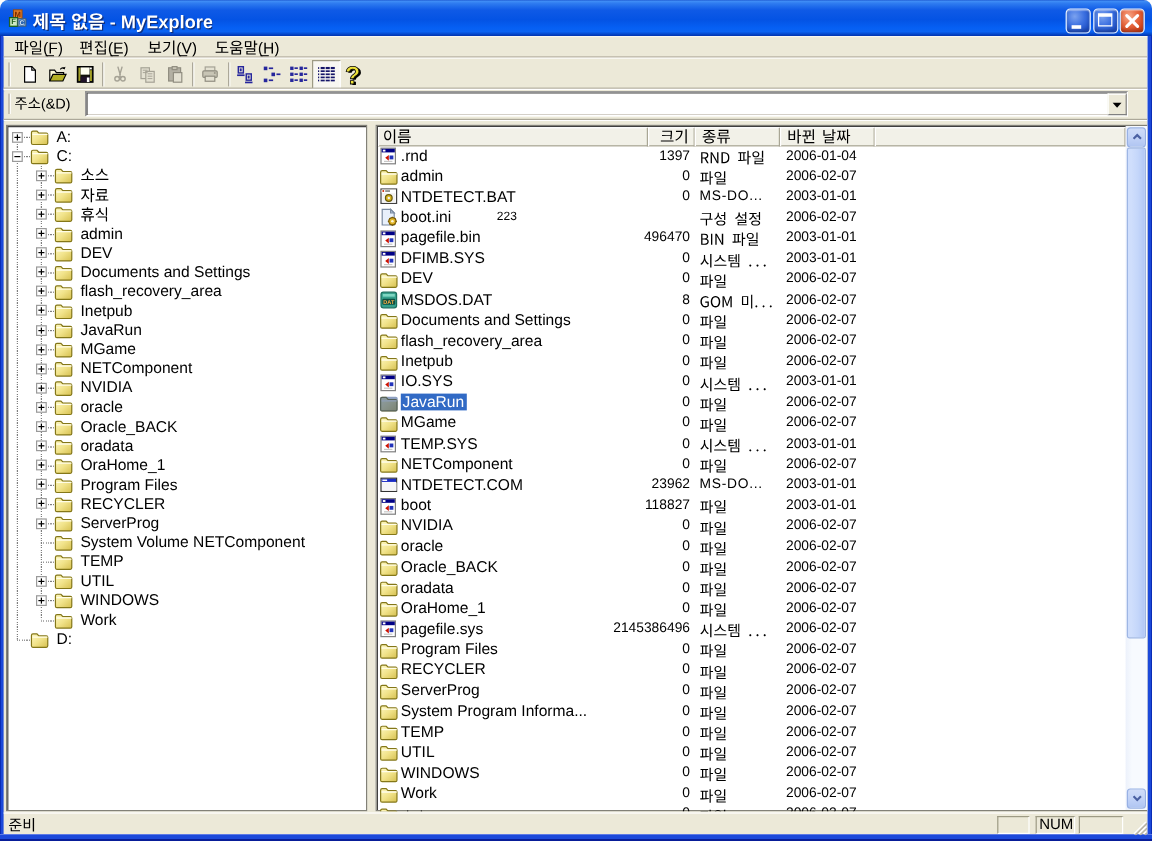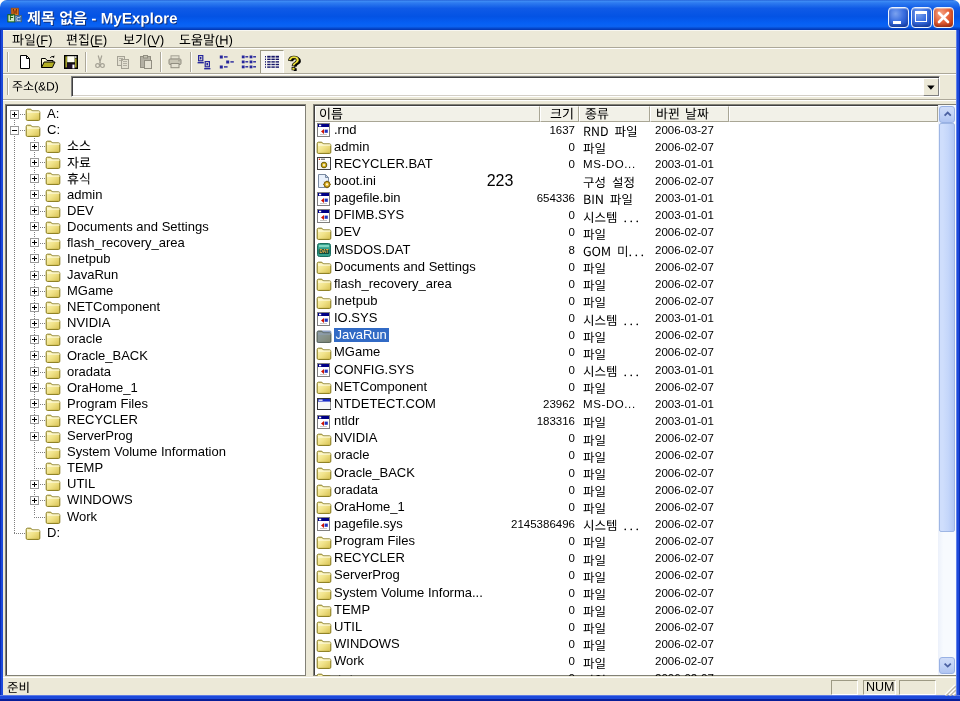--- a/index.html
+++ b/index.html
@@ -588,21 +588,21 @@
         <defs>
           <linearGradient id="fg" x1="0" y1="0" x2="1" y2="1">
             <stop offset="0" stop-color="#fdf7c0"></stop>
             <stop offset="0.5" stop-color="#f1e38a"></stop>
             <stop offset="1" stop-color="#d6c050"></stop>
           </linearGradient>
         </defs>
         <path d="M1.2,13.2 V4.6 q0,-1.4 1.3,-1.4 h3.3 l1.6,1.7 h6.2 q1.2,0 1.2,1.2 v7.1 q0,1.2 -1.2,1.2 H2.4 q-1.2,0 -1.2,-1.2 Z" fill="url(#fg)" stroke="#847718" stroke-width="1"></path>
         <path d="M2,6 h12.6" stroke="#fffde8" stroke-width="1.1" fill="none"></path>
       </svg></div>
-<div class="trow" style="left:67px;top:444.1px;height:16px;line-height:16px">System Volume Information</div>
+<div class="trow" style="left:67px;top:444.1px;height:16px;line-height:16px">System Volume NETComponent</div>
 <div class="ab hdot" style="left:34px;top:468.2px;width:11px;height:1px"></div>
 <div class="ab" style="left:45px;top:460.2px"><svg width="16" height="16" viewBox="0 0 16 16">
         <defs>
           <linearGradient id="fg" x1="0" y1="0" x2="1" y2="1">
             <stop offset="0" stop-color="#fdf7c0"></stop>
             <stop offset="0.5" stop-color="#f1e38a"></stop>
             <stop offset="1" stop-color="#d6c050"></stop>
           </linearGradient>
         </defs>
         <path d="M1.2,13.2 V4.6 q0,-1.4 1.3,-1.4 h3.3 l1.6,1.7 h6.2 q1.2,0 1.2,1.2 v7.1 q0,1.2 -1.2,1.2 H2.4 q-1.2,0 -1.2,-1.2 Z" fill="url(#fg)" stroke="#847718" stroke-width="1"></path>
@@ -707,29 +707,29 @@
 <div class="lrow" style="left:0;top:0.00px;width:624px;height:17px">
         <div class="cell" style="left:1.5px;top:0.5px"><svg width="16" height="16" viewBox="0 0 16 16">
             <rect x="1.5" y="1.5" width="12" height="13" fill="#fff" stroke="#808080"></rect>
             <rect x="2" y="2" width="11" height="3" fill="#000085"></rect>
             <rect x="3" y="2.7" width="2.2" height="1.6" fill="#fff"></rect>
             <path d="M5,9.5 l3,-2.4 v4.8 Z" fill="#cc1100"></path>
             <rect x="8.6" y="7.6" width="3.2" height="3.2" fill="#2233bb"></rect>
             <rect x="4" y="12" width="7" height="1" fill="#c8c8c8"></rect>
           </svg></div>
         <div class="cell" style="left:20px;height:17px;line-height:16px">.rnd</div>
-        <div class="cell" style="left:111px;width:150px;text-align:right;font-size:11.5px;height:17px;line-height:16.5px">1637</div>
+        <div class="cell" style="left:111px;width:150px;text-align:right;font-size:11.5px;height:17px;line-height:16.5px">1397</div>
         <div class="cell" style="left:269px;top:2.4px">
           <svg class="ks" width="55" height="16" viewBox="0 0 55 16">
             <g transform="translate(0,12.0)">
               <path fill="#000" d="M1.3 0.0V-9.2H4.1Q5.1 -9.2 5.8 -8.9Q6.5 -8.7 6.9 -8.1Q7.3 -7.5 7.3 -6.6Q7.3 -5.7 6.9 -5.1Q6.5 -4.5 5.8 -4.2Q5.1 -3.9 4.1 -3.9H2.4V0.0ZM2.4 -4.8H4.0Q5.0 -4.8 5.6 -5.3Q6.2 -5.7 6.2 -6.6Q6.2 -7.5 5.6 -7.9Q5.0 -8.2 4.0 -8.2H2.4ZM6.3 0.0 3.9 -4.2 4.8 -4.8 7.6 0.0Z M9.2 0.0V-9.2H10.4L13.7 -3.4L14.7 -1.5H14.8Q14.7 -2.2 14.7 -2.9Q14.6 -3.7 14.6 -4.4V-9.2H15.7V0.0H14.5L11.2 -5.8L10.2 -7.7H10.1Q10.2 -7.0 10.2 -6.3Q10.3 -5.5 10.3 -4.8V0.0Z M18.2 0.0V-9.2H20.5Q21.9 -9.2 22.9 -8.6Q23.9 -8.1 24.4 -7.1Q24.8 -6.1 24.8 -4.6Q24.8 -3.2 24.4 -2.1Q23.9 -1.1 22.9 -0.5Q22.0 0.0 20.6 0.0ZM19.4 -1.0H20.4Q21.5 -1.0 22.2 -1.4Q22.9 -1.8 23.3 -2.6Q23.7 -3.5 23.7 -4.6Q23.7 -5.8 23.3 -6.6Q22.9 -7.4 22.2 -7.8Q21.5 -8.2 20.4 -8.2H19.4Z M32.3 -9.1H38.6V-8.3H32.3ZM32.2 -1.8 32.1 -2.7Q33.1 -2.7 34.3 -2.7Q35.5 -2.7 36.7 -2.8Q38.0 -2.9 39.2 -3.0L39.2 -2.2Q38.0 -2.1 36.8 -2.0Q35.5 -1.9 34.4 -1.8Q33.2 -1.8 32.2 -1.8ZM33.6 -8.5H34.6V-2.5H33.6ZM36.4 -8.5H37.4V-2.5H36.4ZM39.8 -10.3H40.9V1.0H39.8ZM40.6 -5.8H42.7V-4.9H40.6Z M46.9 -9.9Q47.7 -9.9 48.4 -9.6Q49.0 -9.3 49.4 -8.7Q49.8 -8.2 49.8 -7.4Q49.8 -6.7 49.4 -6.1Q49.0 -5.5 48.4 -5.2Q47.7 -4.9 46.9 -4.9Q46.0 -4.9 45.4 -5.2Q44.7 -5.5 44.3 -6.1Q44.0 -6.7 44.0 -7.4Q44.0 -8.2 44.3 -8.7Q44.7 -9.3 45.4 -9.6Q46.0 -9.9 46.9 -9.9ZM46.9 -9.1Q46.3 -9.1 45.9 -8.9Q45.5 -8.6 45.2 -8.3Q45.0 -7.9 45.0 -7.4Q45.0 -6.9 45.2 -6.6Q45.5 -6.2 45.9 -6.0Q46.3 -5.8 46.9 -5.8Q47.4 -5.8 47.9 -6.0Q48.3 -6.2 48.5 -6.6Q48.8 -6.9 48.8 -7.4Q48.8 -7.9 48.5 -8.3Q48.3 -8.6 47.9 -8.9Q47.4 -9.1 46.9 -9.1ZM51.9 -10.3H53.0V-4.5H51.9ZM45.7 -4.0H53.0V-1.2H46.7V0.5H45.7V-2.0H51.9V-3.2H45.7ZM45.7 -0.0H53.3V0.8H45.7Z"></path>
             </g>
           </svg>
         </div>
-        <div class="cell" style="left:341px;font-size:11.5px;height:17px;line-height:16.5px">2006-03-27</div>
+        <div class="cell" style="left:341px;font-size:11.5px;height:17px;line-height:16.5px">2006-01-04</div>
       </div>
 <div class="lrow" style="left:0;top:17.15px;width:624px;height:17px">
         <div class="cell" style="left:1.5px;top:0.5px"><svg width="16" height="16" viewBox="0 0 16 16">
             <defs>
               <linearGradient id="fg" x1="0" y1="0" x2="1" y2="1">
                 <stop offset="0" stop-color="#fdf7c0"></stop>
                 <stop offset="0.5" stop-color="#f1e38a"></stop>
                 <stop offset="1" stop-color="#d6c050"></stop>
               </linearGradient>
             </defs>
@@ -750,57 +750,57 @@
 <div class="lrow" style="left:0;top:34.30px;width:624px;height:17px">
         <div class="cell" style="left:1.5px;top:0.5px"><svg width="16" height="16" viewBox="0 0 16 16">
             <rect x="1.5" y="1.5" width="13" height="12" fill="#fff" stroke="#404040"></rect>
             <rect x="2" y="2" width="12" height="2.4" fill="#fff"></rect>
             <circle cx="3.4" cy="3.2" r="0.8" fill="#cc2200"></circle>
             <rect x="5" y="2.7" width="4" height="1" fill="#555"></rect>
             <rect x="2.5" y="5" width="11" height="8" fill="#f2f2f2"></rect>
             <circle cx="8" cy="9" r="2.8" fill="#d8b520" stroke="#6b5a08"></circle>
             <circle cx="8" cy="9" r="1" fill="#f2f2f2"></circle>
           </svg></div>
-        <div class="cell" style="left:20px;height:17px;line-height:16px">RECYCLER.BAT</div>
+        <div class="cell" style="left:20px;height:17px;line-height:16px">NTDETECT.BAT</div>
         <div class="cell" style="left:111px;width:150px;text-align:right;font-size:11.5px;height:17px;line-height:16.5px">0</div>
         <div class="cell" style="left:269px;font-size:11.5px;letter-spacing:0.6px;height:17px;line-height:16.5px">MS-DO...</div>
         <div class="cell" style="left:341px;font-size:11.5px;height:17px;line-height:16.5px">2003-01-01</div>
       </div>
 <div class="lrow" style="left:0;top:51.45px;width:744px;height:17px">
         <div class="cell" style="left:1.5px;top:0.5px"><svg width="16" height="16" viewBox="0 0 16 16">
             <path d="M2.5,1.5 h7 l3,3 v10 h-10 Z" fill="#e8f0fb" stroke="#7a8aa0"></path>
             <path d="M9.5,1.5 v3 h3 Z" fill="#bcd0ea" stroke="#7a8aa0"></path>
             <g>
               <circle cx="11" cy="11.4" r="3" fill="#e0b428" stroke="#7a5c05"></circle>
               <circle cx="11" cy="11.4" r="1.1" fill="#fdf6d7"></circle>
               <path d="M11,7.6 v1 M11,14.2 v1 M7.2,11.4 h1 M13.8,11.4 h1 M8.4,8.8 l.7,.7 M12.9,13.3 l.7,.7 M13.6,8.8 l-.7,.7 M9.1,13.3 l-.7,.7" stroke="#7a5c05" stroke-width="1"></path>
             </g>
           </svg></div>
         <div class="cell" style="left:20px;height:17px;line-height:16px">boot.ini</div>
-        <div class="cell" style="left:111px;width:150px;text-align:center;font-size:16px;height:17px;line-height:16.5px">223</div>
+        <div class="cell" style="left:100px;width:150px;text-align:left;font-size:10px;height:17px;line-height:16.5px">223</div>
         <div class="cell" style="left:269px;top:2.4px">
           <svg class="ks" width="52" height="16" viewBox="0 0 52 16">
             <g transform="translate(0,12.0)">
               <path fill="#000" d="M1.9 -9.6H9.0V-8.8H1.9ZM0.6 -4.7H10.8V-3.9H0.6ZM5.2 -4.2H6.2V1.0H5.2ZM8.5 -9.6H9.5V-8.6Q9.5 -8.0 9.5 -7.4Q9.5 -6.7 9.4 -5.9Q9.3 -5.2 9.1 -4.2L8.0 -4.3Q8.4 -5.7 8.4 -6.7Q8.5 -7.8 8.5 -8.6Z M15.0 -9.7H15.8V-8.5Q15.8 -7.4 15.4 -6.5Q15.0 -5.6 14.3 -4.9Q13.6 -4.2 12.7 -3.8L12.1 -4.7Q13.0 -5.0 13.6 -5.6Q14.3 -6.1 14.6 -6.9Q15.0 -7.7 15.0 -8.5ZM15.2 -9.7H16.0V-8.6Q16.0 -7.8 16.3 -7.1Q16.7 -6.3 17.3 -5.8Q17.9 -5.3 18.8 -5.0L18.2 -4.2Q17.3 -4.5 16.6 -5.2Q15.9 -5.8 15.5 -6.7Q15.2 -7.6 15.2 -8.6ZM20.4 -10.3H21.4V-3.6H20.4ZM17.7 -3.3Q19.5 -3.3 20.5 -2.8Q21.5 -2.2 21.5 -1.2Q21.5 -0.2 20.5 0.4Q19.5 0.9 17.7 0.9Q16.0 0.9 14.9 0.4Q13.9 -0.2 13.9 -1.2Q13.9 -2.2 14.9 -2.8Q16.0 -3.3 17.7 -3.3ZM17.7 -2.5Q16.9 -2.5 16.2 -2.3Q15.6 -2.2 15.3 -1.9Q15.0 -1.6 15.0 -1.2Q15.0 -0.8 15.3 -0.5Q15.6 -0.2 16.2 -0.0Q16.9 0.1 17.7 0.1Q18.6 0.1 19.2 -0.0Q19.8 -0.2 20.1 -0.5Q20.4 -0.8 20.4 -1.2Q20.4 -1.6 20.1 -1.9Q19.8 -2.2 19.2 -2.3Q18.6 -2.5 17.7 -2.5ZM17.9 -7.9H20.6V-7.1H17.9Z M35.4 -8.3H38.3V-7.4H35.4ZM37.9 -10.3H38.9V-4.5H37.9ZM31.6 -3.9H38.9V-1.2H32.7V0.5H31.7V-2.0H37.9V-3.1H31.6ZM31.7 -0.0H39.3V0.8H31.7ZM32.4 -10.0H33.3V-8.9Q33.3 -7.9 32.9 -7.0Q32.5 -6.1 31.8 -5.5Q31.1 -4.8 30.2 -4.5L29.6 -5.3Q30.5 -5.6 31.1 -6.1Q31.7 -6.7 32.1 -7.4Q32.4 -8.1 32.4 -8.9ZM32.6 -10.0H33.5V-8.9Q33.5 -8.4 33.7 -7.9Q33.9 -7.3 34.2 -6.9Q34.6 -6.4 35.1 -6.1Q35.6 -5.8 36.2 -5.5L35.7 -4.7Q34.8 -5.1 34.1 -5.7Q33.4 -6.3 33.0 -7.1Q32.6 -8.0 32.6 -8.9Z M47.2 -7.4H49.7V-6.5H47.2ZM49.4 -10.3H50.4V-3.6H49.4ZM46.7 -3.3Q47.9 -3.3 48.7 -3.0Q49.6 -2.8 50.0 -2.3Q50.5 -1.8 50.5 -1.1Q50.5 -0.1 49.5 0.4Q48.5 1.0 46.7 1.0Q45.0 1.0 43.9 0.4Q42.9 -0.1 42.9 -1.1Q42.9 -1.8 43.4 -2.3Q43.8 -2.8 44.7 -3.0Q45.5 -3.3 46.7 -3.3ZM46.7 -2.4Q45.9 -2.4 45.2 -2.3Q44.6 -2.1 44.3 -1.8Q44.0 -1.6 44.0 -1.1Q44.0 -0.7 44.3 -0.4Q44.6 -0.2 45.2 -0.0Q45.9 0.1 46.7 0.1Q47.6 0.1 48.2 -0.0Q48.8 -0.2 49.1 -0.4Q49.4 -0.7 49.4 -1.1Q49.4 -1.6 49.1 -1.8Q48.8 -2.1 48.2 -2.3Q47.6 -2.4 46.7 -2.4ZM44.0 -9.2H44.9V-8.3Q44.9 -7.2 44.5 -6.3Q44.1 -5.4 43.4 -4.7Q42.6 -4.1 41.7 -3.7L41.2 -4.5Q41.8 -4.8 42.3 -5.1Q42.8 -5.5 43.2 -6.0Q43.6 -6.5 43.8 -7.1Q44.0 -7.7 44.0 -8.3ZM44.2 -9.2H45.0V-8.3Q45.0 -7.6 45.4 -6.9Q45.7 -6.2 46.4 -5.7Q47.0 -5.1 47.8 -4.8L47.3 -4.0Q46.3 -4.4 45.7 -5.0Q45.0 -5.6 44.6 -6.5Q44.2 -7.3 44.2 -8.3ZM41.5 -9.5H47.5V-8.7H41.5Z"></path>
             </g>
           </svg>
         </div>
         <div class="cell" style="left:341px;font-size:11.5px;height:17px;line-height:16.5px">2006-02-07</div>
       </div>
 <div class="lrow" style="left:0;top:68.60px;width:624px;height:17px">
         <div class="cell" style="left:1.5px;top:0.5px"><svg width="16" height="16" viewBox="0 0 16 16">
             <rect x="1.5" y="1.5" width="12" height="13" fill="#fff" stroke="#808080"></rect>
             <rect x="2" y="2" width="11" height="3" fill="#000085"></rect>
             <rect x="3" y="2.7" width="2.2" height="1.6" fill="#fff"></rect>
             <path d="M5,9.5 l3,-2.4 v4.8 Z" fill="#cc1100"></path>
             <rect x="8.6" y="7.6" width="3.2" height="3.2" fill="#2233bb"></rect>
             <rect x="4" y="12" width="7" height="1" fill="#c8c8c8"></rect>
           </svg></div>
         <div class="cell" style="left:20px;height:17px;line-height:16px">pagefile.bin</div>
-        <div class="cell" style="left:111px;width:150px;text-align:right;font-size:11.5px;height:17px;line-height:16.5px">654336</div>
+        <div class="cell" style="left:111px;width:150px;text-align:right;font-size:11.5px;height:17px;line-height:16.5px">496470</div>
         <div class="cell" style="left:269px;top:2.4px">
           <svg class="ks" width="50" height="16" viewBox="0 0 50 16">
             <g transform="translate(0,12.0)">
               <path fill="#000" d="M1.3 0.0V-9.2H4.0Q4.9 -9.2 5.6 -8.9Q6.3 -8.7 6.7 -8.2Q7.1 -7.7 7.1 -6.9Q7.1 -6.5 7.0 -6.1Q6.8 -5.7 6.5 -5.4Q6.2 -5.1 5.8 -4.9V-4.9Q6.6 -4.7 7.1 -4.2Q7.6 -3.6 7.6 -2.7Q7.6 -1.8 7.2 -1.2Q6.8 -0.6 6.0 -0.3Q5.2 0.0 4.2 0.0ZM2.4 -5.3H3.8Q5.0 -5.3 5.5 -5.7Q6.0 -6.1 6.0 -6.8Q6.0 -7.6 5.4 -7.9Q4.9 -8.3 3.8 -8.3H2.4ZM2.4 -0.9H4.0Q5.2 -0.9 5.9 -1.4Q6.5 -1.8 6.5 -2.7Q6.5 -3.6 5.9 -4.0Q5.2 -4.4 4.0 -4.4H2.4Z M9.5 0.0V-9.2H10.6V0.0Z M13.1 0.0V-9.2H14.3L17.7 -3.4L18.6 -1.5H18.7Q18.7 -2.2 18.6 -2.9Q18.5 -3.7 18.5 -4.4V-9.2H19.7V0.0H18.5L15.1 -5.8L14.1 -7.7H14.1Q14.1 -7.0 14.2 -6.3Q14.2 -5.5 14.2 -4.8V0.0Z M27.7 -9.1H34.0V-8.3H27.7ZM27.5 -1.8 27.4 -2.7Q28.4 -2.7 29.6 -2.7Q30.8 -2.7 32.1 -2.8Q33.3 -2.9 34.5 -3.0L34.6 -2.2Q33.4 -2.1 32.1 -2.0Q30.9 -1.9 29.7 -1.8Q28.5 -1.8 27.5 -1.8ZM28.9 -8.5H29.9V-2.5H28.9ZM31.7 -8.5H32.8V-2.5H31.7ZM35.2 -10.3H36.2V1.0H35.2ZM36.0 -5.8H38.1V-4.9H36.0Z M42.2 -9.9Q43.1 -9.9 43.7 -9.6Q44.4 -9.3 44.8 -8.7Q45.1 -8.2 45.1 -7.4Q45.1 -6.7 44.8 -6.1Q44.4 -5.5 43.7 -5.2Q43.1 -4.9 42.2 -4.9Q41.4 -4.9 40.7 -5.2Q40.0 -5.5 39.7 -6.1Q39.3 -6.7 39.3 -7.4Q39.3 -8.2 39.7 -8.7Q40.0 -9.3 40.7 -9.6Q41.4 -9.9 42.2 -9.9ZM42.2 -9.1Q41.7 -9.1 41.2 -8.9Q40.8 -8.6 40.5 -8.3Q40.3 -7.9 40.3 -7.4Q40.3 -6.9 40.5 -6.6Q40.8 -6.2 41.2 -6.0Q41.7 -5.8 42.2 -5.8Q42.8 -5.8 43.2 -6.0Q43.6 -6.2 43.9 -6.6Q44.1 -6.9 44.1 -7.4Q44.1 -7.9 43.9 -8.3Q43.6 -8.6 43.2 -8.9Q42.8 -9.1 42.2 -9.1ZM47.3 -10.3H48.3V-4.5H47.3ZM41.0 -4.0H48.3V-1.2H42.0V0.5H41.0V-2.0H47.3V-3.2H41.0ZM41.0 -0.0H48.7V0.8H41.0Z"></path>
             </g>
           </svg>
         </div>
         <div class="cell" style="left:341px;font-size:11.5px;height:17px;line-height:16.5px">2003-01-01</div>
       </div>
 <div class="lrow" style="left:0;top:85.75px;width:624px;height:17px">
@@ -1002,21 +1002,21 @@
       </div>
 <div class="lrow" style="left:0;top:240.10px;width:624px;height:17px">
         <div class="cell" style="left:1.5px;top:0.5px"><svg width="16" height="16" viewBox="0 0 16 16">
             <rect x="1.5" y="1.5" width="12" height="13" fill="#fff" stroke="#808080"></rect>
             <rect x="2" y="2" width="11" height="3" fill="#000085"></rect>
             <rect x="3" y="2.7" width="2.2" height="1.6" fill="#fff"></rect>
             <path d="M5,9.5 l3,-2.4 v4.8 Z" fill="#cc1100"></path>
             <rect x="8.6" y="7.6" width="3.2" height="3.2" fill="#2233bb"></rect>
             <rect x="4" y="12" width="7" height="1" fill="#c8c8c8"></rect>
           </svg></div>
-        <div class="cell" style="left:20px;height:17px;line-height:16px">CONFIG.SYS</div>
+        <div class="cell" style="left:20px;height:17px;line-height:16px">TEMP.SYS</div>
         <div class="cell" style="left:111px;width:150px;text-align:right;font-size:11.5px;height:17px;line-height:16.5px">0</div>
         <div class="cell" style="left:269px;top:2.4px">
           <svg class="ks" width="58" height="16" viewBox="0 0 58 16">
             <g transform="translate(0,12.0)">
               <path fill="#000" d="M3.6 -9.4H4.5V-7.3Q4.5 -6.4 4.2 -5.4Q4.0 -4.5 3.5 -3.7Q3.1 -2.9 2.5 -2.3Q1.9 -1.7 1.2 -1.4L0.6 -2.2Q1.2 -2.5 1.7 -3.1Q2.3 -3.6 2.7 -4.3Q3.1 -5.0 3.4 -5.8Q3.6 -6.5 3.6 -7.3ZM3.8 -9.4H4.6V-7.3Q4.6 -6.6 4.9 -5.8Q5.1 -5.1 5.5 -4.4Q5.9 -3.7 6.5 -3.2Q7.0 -2.7 7.7 -2.4L7.0 -1.6Q6.3 -1.9 5.8 -2.5Q5.2 -3.1 4.7 -3.9Q4.3 -4.6 4.0 -5.5Q3.8 -6.4 3.8 -7.3ZM8.8 -10.3H9.9V1.0H8.8Z M16.7 -9.6H17.6V-8.7Q17.6 -8.0 17.3 -7.3Q17.1 -6.6 16.6 -6.1Q16.2 -5.5 15.6 -5.0Q15.0 -4.6 14.3 -4.3Q13.7 -4.0 13.0 -3.8L12.5 -4.7Q13.1 -4.8 13.7 -5.0Q14.3 -5.3 14.9 -5.7Q15.4 -6.1 15.8 -6.6Q16.2 -7.0 16.4 -7.6Q16.7 -8.1 16.7 -8.7ZM16.8 -9.6H17.7V-8.7Q17.7 -8.1 18.0 -7.6Q18.2 -7.0 18.6 -6.5Q19.0 -6.1 19.6 -5.7Q20.1 -5.3 20.7 -5.0Q21.3 -4.8 21.9 -4.7L21.4 -3.8Q20.7 -4.0 20.1 -4.3Q19.4 -4.6 18.8 -5.0Q18.2 -5.5 17.8 -6.1Q17.4 -6.6 17.1 -7.3Q16.8 -8.0 16.8 -8.7ZM12.1 -1.4H22.4V-0.6H12.1Z M28.5 -7.5H30.4V-6.6H28.5ZM24.1 -5.1H24.9Q25.7 -5.1 26.4 -5.1Q27.1 -5.1 27.7 -5.2Q28.3 -5.2 28.9 -5.3L29.0 -4.5Q28.4 -4.4 27.8 -4.3Q27.1 -4.3 26.5 -4.2Q25.8 -4.2 24.9 -4.2H24.1ZM24.1 -9.6H28.4V-8.8H25.1V-4.6H24.1ZM24.8 -7.4H28.0V-6.6H24.8ZM32.2 -10.3H33.1V-3.5H32.2ZM30.0 -10.1H31.0V-3.6H30.0ZM25.7 -3.0H33.1V0.8H25.7ZM32.1 -2.2H26.7V-0.0H32.1Z M42.2 0.2Q41.9 0.2 41.7 -0.1Q41.4 -0.3 41.4 -0.7Q41.4 -1.1 41.7 -1.3Q41.9 -1.6 42.2 -1.6Q42.6 -1.6 42.8 -1.3Q43.1 -1.1 43.1 -0.7Q43.1 -0.3 42.8 -0.1Q42.6 0.2 42.2 0.2Z M48.2 0.2Q47.9 0.2 47.7 -0.1Q47.4 -0.3 47.4 -0.7Q47.4 -1.1 47.7 -1.3Q47.9 -1.6 48.2 -1.6Q48.6 -1.6 48.8 -1.3Q49.1 -1.1 49.1 -0.7Q49.1 -0.3 48.8 -0.1Q48.6 0.2 48.2 0.2Z M54.2 0.2Q53.9 0.2 53.7 -0.1Q53.4 -0.3 53.4 -0.7Q53.4 -1.1 53.7 -1.3Q53.9 -1.6 54.2 -1.6Q54.6 -1.6 54.8 -1.3Q55.1 -1.1 55.1 -0.7Q55.1 -0.3 54.8 -0.1Q54.6 0.2 54.2 0.2Z"></path>
             </g>
           </svg>
         </div>
         <div class="cell" style="left:341px;font-size:11.5px;height:17px;line-height:16.5px">2003-01-01</div>
       </div>
@@ -1057,22 +1057,22 @@
       </div>
 <div class="lrow" style="left:0;top:291.55px;width:624px;height:17px">
         <div class="cell" style="left:1.5px;top:0.5px"><svg width="16" height="16" viewBox="0 0 16 16">
             <rect x="1.5" y="1.5" width="12" height="13" fill="#fff" stroke="#808080"></rect>
             <rect x="2" y="2" width="11" height="3" fill="#000085"></rect>
             <rect x="3" y="2.7" width="2.2" height="1.6" fill="#fff"></rect>
             <path d="M5,9.5 l3,-2.4 v4.8 Z" fill="#cc1100"></path>
             <rect x="8.6" y="7.6" width="3.2" height="3.2" fill="#2233bb"></rect>
             <rect x="4" y="12" width="7" height="1" fill="#c8c8c8"></rect>
           </svg></div>
-        <div class="cell" style="left:20px;height:17px;line-height:16px">ntldr</div>
-        <div class="cell" style="left:111px;width:150px;text-align:right;font-size:11.5px;height:17px;line-height:16.5px">183316</div>
+        <div class="cell" style="left:20px;height:17px;line-height:16px">boot</div>
+        <div class="cell" style="left:111px;width:150px;text-align:right;font-size:11.5px;height:17px;line-height:16.5px">118827</div>
         <div class="cell" style="left:269px;top:2.4px">
           <svg class="ks" width="23" height="16" viewBox="0 0 23 16">
             <g transform="translate(0,12.0)">
               <path fill="#000" d="M0.8 -9.1H7.1V-8.3H0.8ZM0.6 -1.8 0.5 -2.7Q1.5 -2.7 2.7 -2.7Q3.9 -2.7 5.2 -2.8Q6.4 -2.9 7.6 -3.0L7.6 -2.2Q6.5 -2.1 5.2 -2.0Q4.0 -1.9 2.8 -1.8Q1.6 -1.8 0.6 -1.8ZM2.0 -8.5H3.0V-2.5H2.0ZM4.8 -8.5H5.8V-2.5H4.8ZM8.3 -10.3H9.3V1.0H8.3ZM9.1 -5.8H11.2V-4.9H9.1Z M15.3 -9.9Q16.1 -9.9 16.8 -9.6Q17.5 -9.3 17.8 -8.7Q18.2 -8.2 18.2 -7.4Q18.2 -6.7 17.8 -6.1Q17.5 -5.5 16.8 -5.2Q16.1 -4.9 15.3 -4.9Q14.5 -4.9 13.8 -5.2Q13.1 -5.5 12.8 -6.1Q12.4 -6.7 12.4 -7.4Q12.4 -8.2 12.8 -8.7Q13.1 -9.3 13.8 -9.6Q14.5 -9.9 15.3 -9.9ZM15.3 -9.1Q14.7 -9.1 14.3 -8.9Q13.9 -8.6 13.6 -8.3Q13.4 -7.9 13.4 -7.4Q13.4 -6.9 13.6 -6.6Q13.9 -6.2 14.3 -6.0Q14.7 -5.8 15.3 -5.8Q15.8 -5.8 16.3 -6.0Q16.7 -6.2 17.0 -6.6Q17.2 -6.9 17.2 -7.4Q17.2 -7.9 17.0 -8.3Q16.7 -8.6 16.3 -8.9Q15.8 -9.1 15.3 -9.1ZM20.3 -10.3H21.4V-4.5H20.3ZM14.1 -4.0H21.4V-1.2H15.1V0.5H14.1V-2.0H20.4V-3.2H14.1ZM14.1 -0.0H21.8V0.8H14.1Z"></path>
             </g>
           </svg>
         </div>
         <div class="cell" style="left:341px;font-size:11.5px;height:17px;line-height:16.5px">2003-01-01</div>
       </div>
 <div class="lrow" style="left:0;top:308.70px;width:624px;height:17px">
@@ -1284,21 +1284,21 @@
             <defs>
               <linearGradient id="fg" x1="0" y1="0" x2="1" y2="1">
                 <stop offset="0" stop-color="#fdf7c0"></stop>
                 <stop offset="0.5" stop-color="#f1e38a"></stop>
                 <stop offset="1" stop-color="#d6c050"></stop>
               </linearGradient>
             </defs>
             <path d="M1.2,13.2 V4.6 q0,-1.4 1.3,-1.4 h3.3 l1.6,1.7 h6.2 q1.2,0 1.2,1.2 v7.1 q0,1.2 -1.2,1.2 H2.4 q-1.2,0 -1.2,-1.2 Z" fill="url(#fg)" stroke="#847718" stroke-width="1"></path>
             <path d="M2,6 h12.6" stroke="#fffde8" stroke-width="1.1" fill="none"></path>
           </svg></div>
-        <div class="cell" style="left:20px;height:17px;line-height:16px">System Volume Informa...</div>
+        <div class="cell" style="left:20px;height:17px;line-height:16px">System Program Informa...</div>
         <div class="cell" style="left:111px;width:150px;text-align:right;font-size:11.5px;height:17px;line-height:16.5px">0</div>
         <div class="cell" style="left:269px;top:2.4px">
           <svg class="ks" width="23" height="16" viewBox="0 0 23 16">
             <g transform="translate(0,12.0)">
               <path fill="#000" d="M0.8 -9.1H7.1V-8.3H0.8ZM0.6 -1.8 0.5 -2.7Q1.5 -2.7 2.7 -2.7Q3.9 -2.7 5.2 -2.8Q6.4 -2.9 7.6 -3.0L7.6 -2.2Q6.5 -2.1 5.2 -2.0Q4.0 -1.9 2.8 -1.8Q1.6 -1.8 0.6 -1.8ZM2.0 -8.5H3.0V-2.5H2.0ZM4.8 -8.5H5.8V-2.5H4.8ZM8.3 -10.3H9.3V1.0H8.3ZM9.1 -5.8H11.2V-4.9H9.1Z M15.3 -9.9Q16.1 -9.9 16.8 -9.6Q17.5 -9.3 17.8 -8.7Q18.2 -8.2 18.2 -7.4Q18.2 -6.7 17.8 -6.1Q17.5 -5.5 16.8 -5.2Q16.1 -4.9 15.3 -4.9Q14.5 -4.9 13.8 -5.2Q13.1 -5.5 12.8 -6.1Q12.4 -6.7 12.4 -7.4Q12.4 -8.2 12.8 -8.7Q13.1 -9.3 13.8 -9.6Q14.5 -9.9 15.3 -9.9ZM15.3 -9.1Q14.7 -9.1 14.3 -8.9Q13.9 -8.6 13.6 -8.3Q13.4 -7.9 13.4 -7.4Q13.4 -6.9 13.6 -6.6Q13.9 -6.2 14.3 -6.0Q14.7 -5.8 15.3 -5.8Q15.8 -5.8 16.3 -6.0Q16.7 -6.2 17.0 -6.6Q17.2 -6.9 17.2 -7.4Q17.2 -7.9 17.0 -8.3Q16.7 -8.6 16.3 -8.9Q15.8 -9.1 15.3 -9.1ZM20.3 -10.3H21.4V-4.5H20.3ZM14.1 -4.0H21.4V-1.2H15.1V0.5H14.1V-2.0H20.4V-3.2H14.1ZM14.1 -0.0H21.8V0.8H14.1Z"></path>
             </g>
           </svg>
         </div>
         <div class="cell" style="left:341px;font-size:11.5px;height:17px;line-height:16.5px">2006-02-07</div>
       </div>

